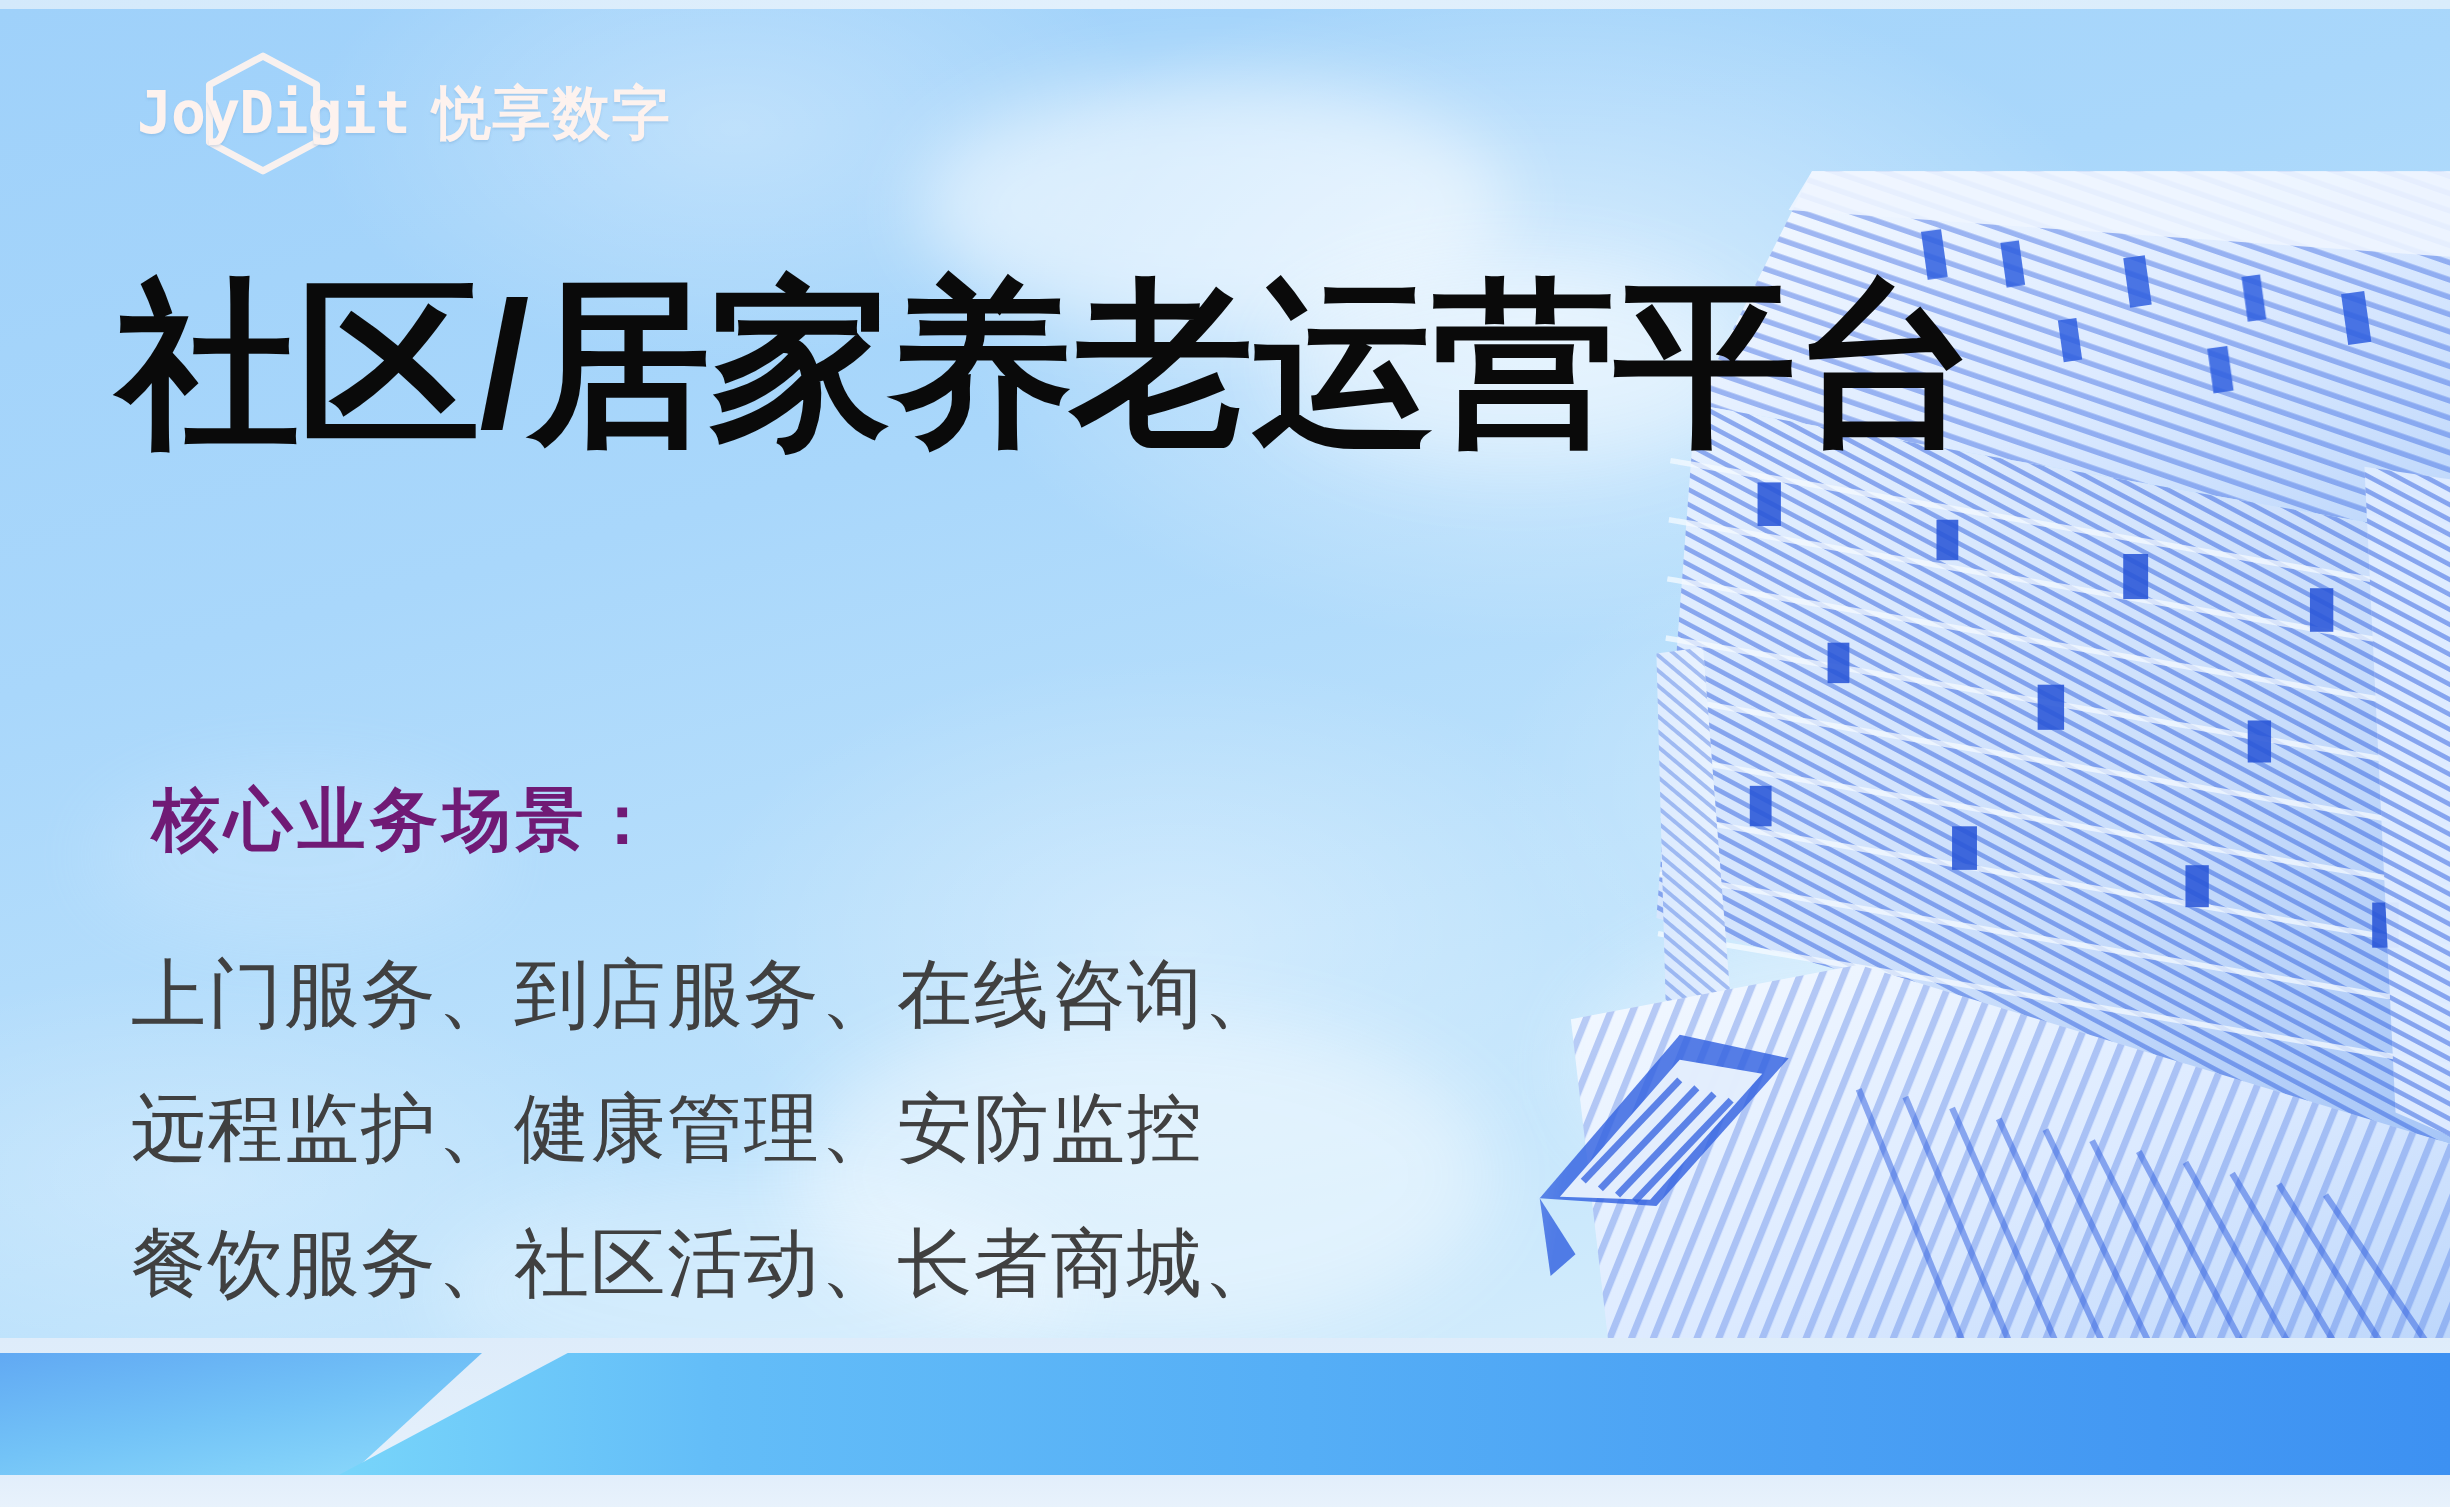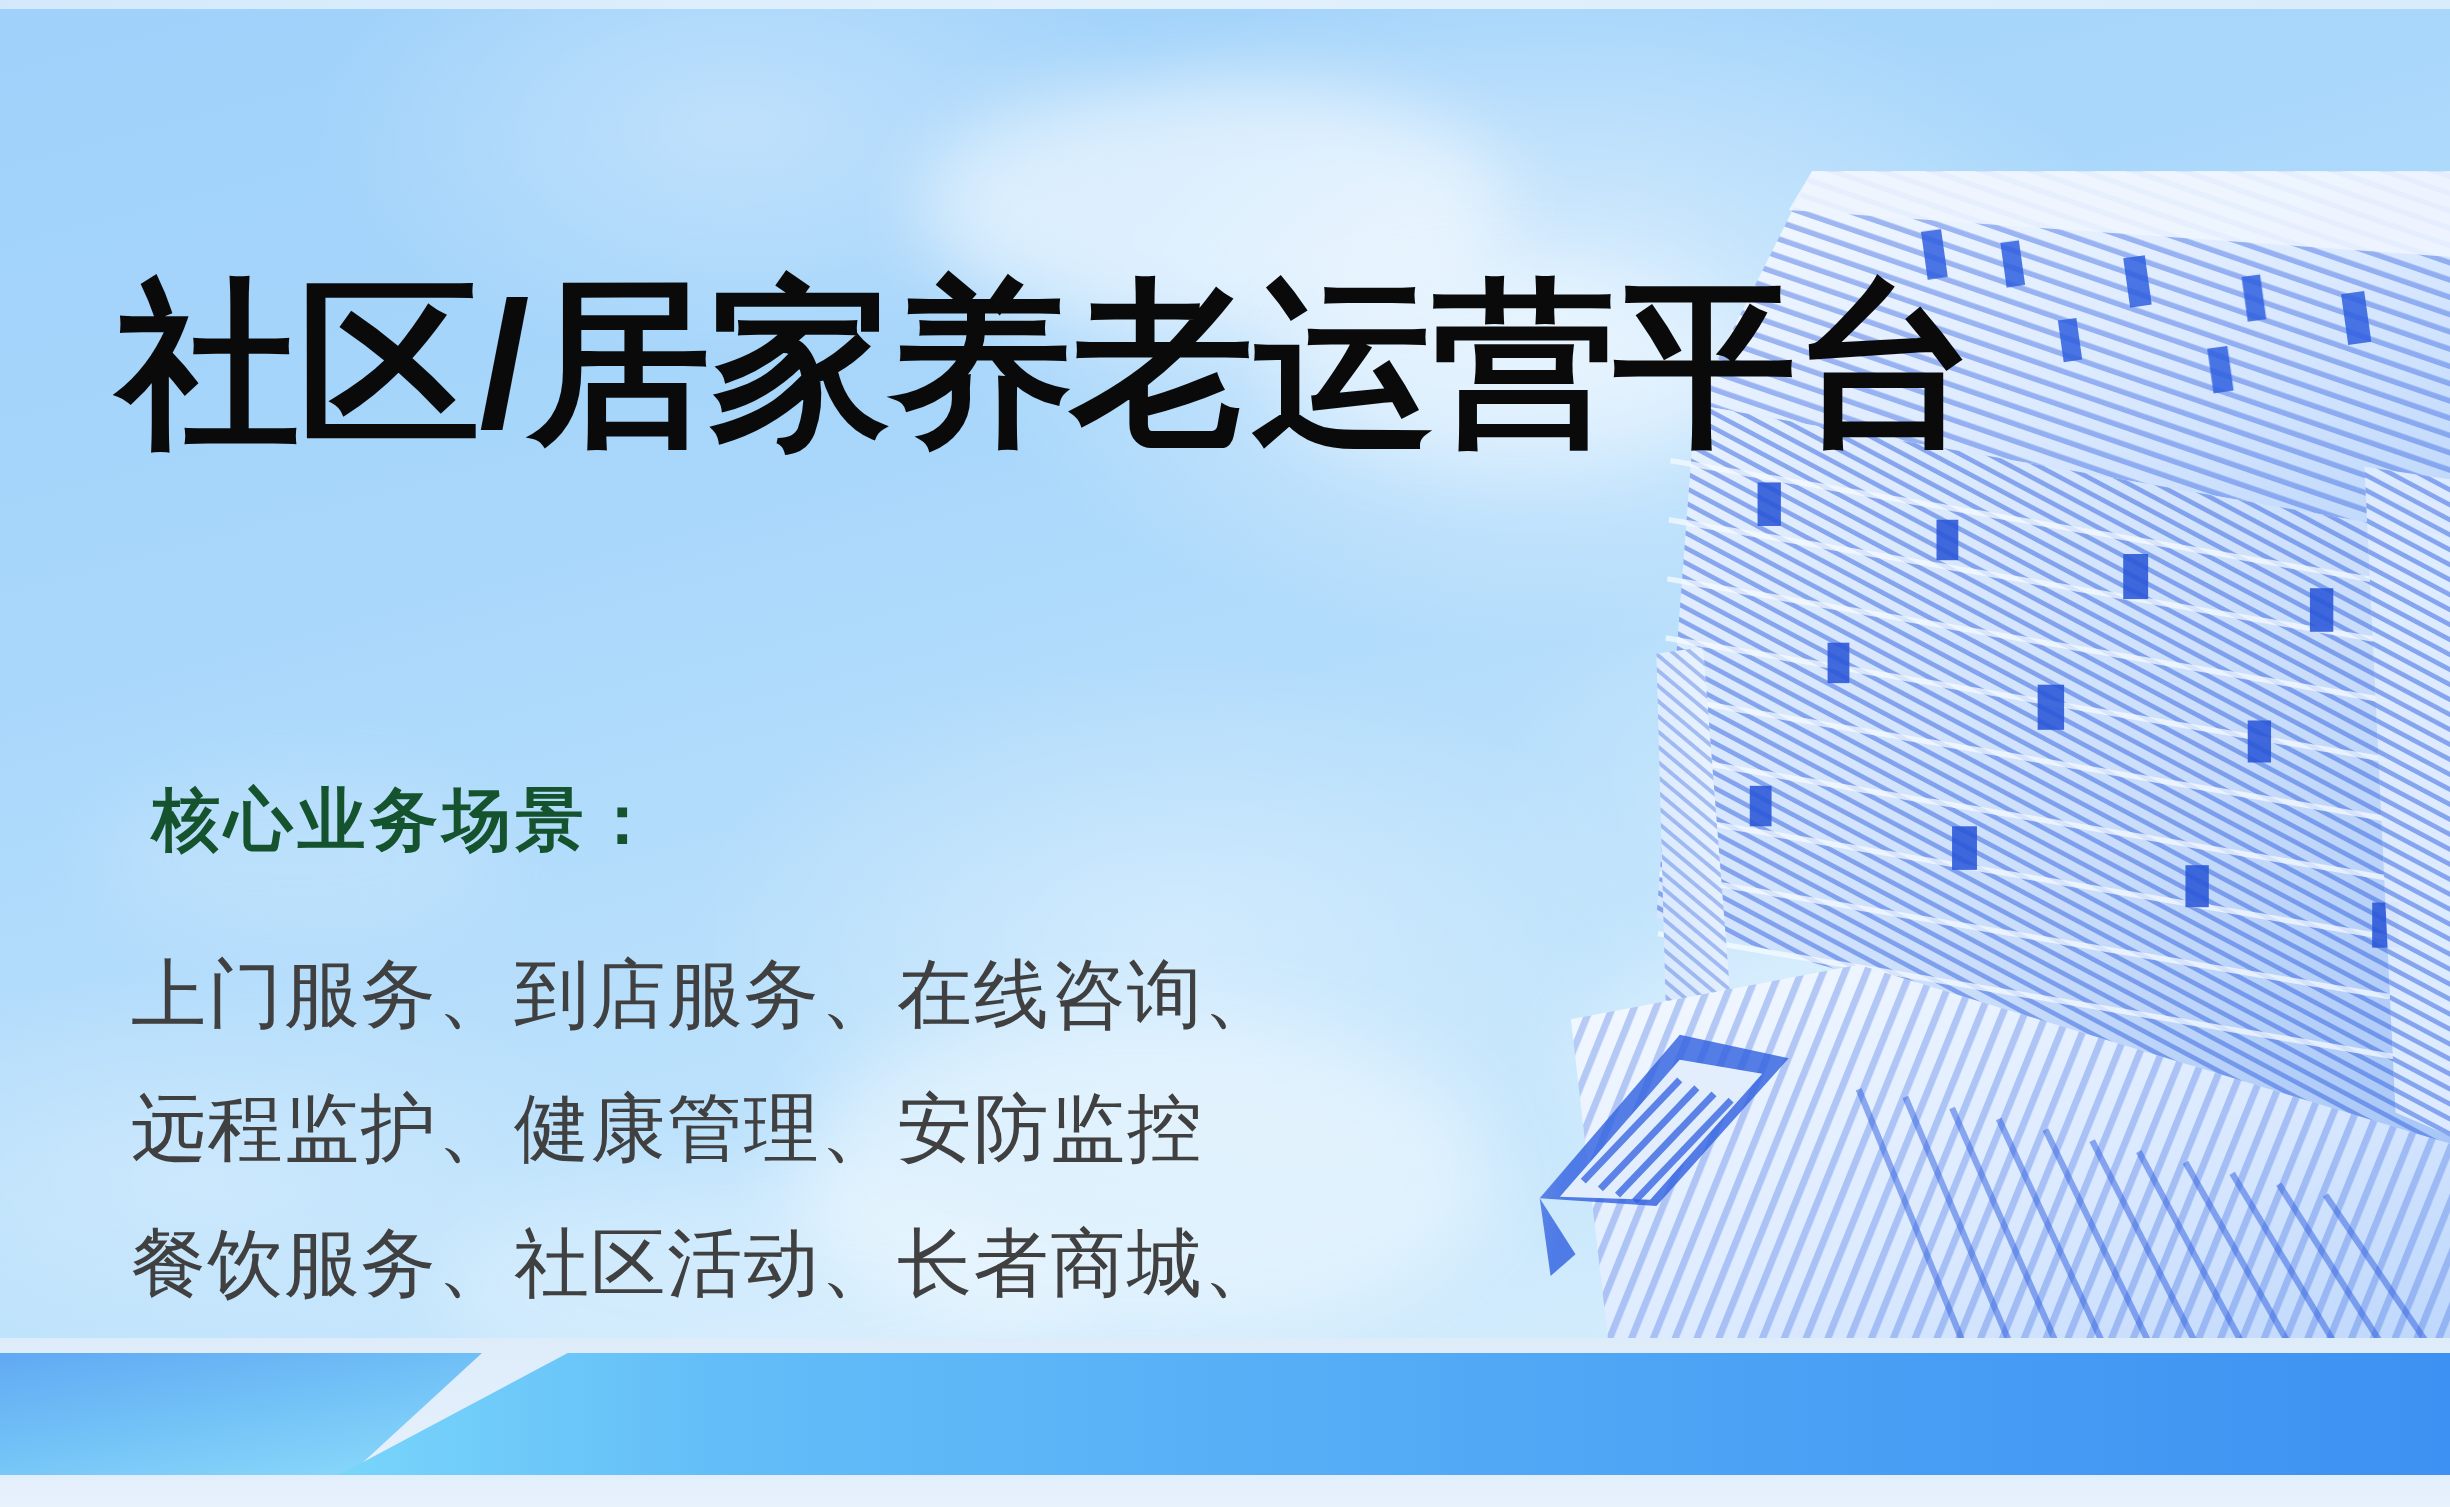--- a/index.html
+++ b/index.html
@@ -107,21 +107,21 @@
     transform:scaleX(1.02);
     transform-origin:left center;
   }
 
   
   .section-heading {
     position:absolute; left:152px; top:782px;
     z-index:40;
     font-size:68px;
     font-weight:bold;
-    color:#14532d;
+    color:#701a75;
     letter-spacing:4.7px;
     line-height:1.1;
     white-space:nowrap;
     text-align:center;
   }
 
   
   .body-lines {
     position:absolute; left:131px; top:927px;
     z-index:40;
@@ -289,20 +289,29 @@
         </g>
       </g>
 
       <g>
         <polygon points="1210,380 1320,396 1320,1240 1250,1210" fill="#dfecff" opacity="0.95"></polygon>
         <polygon points="1210,380 1320,396 1320,1240 1250,1210" fill="url(#stripeA)"></polygon>
       </g>
     </svg>
   </div>
 
+  <div class="logo">
+    <div class="logo-hex">
+      <svg width="118" height="123" viewBox="0 0 152 158" aria-hidden="true">
+        <polygon points="76,5 145,42 145,116 76,153 7,116 7,42" fill="none" stroke="#fdf2ee" stroke-width="9" stroke-linejoin="round" opacity="0.95"></polygon>
+      </svg>
+    </div>
+    <span class="logo-word">JoyDigit</span>
+    <span class="logo-cn">悦享数字</span>
+  </div>
 
   <h1 class="main-title">社区/居家养老运营平台</h1>
 
   <h2 class="section-heading">核心业务场景：</h2>
 
   <div class="body-lines">
     <div class="body-line">上门服务、到店服务、在线咨询、</div>
     <div class="body-line">远程监护、健康管理、安防监控</div>
     <div class="body-line">餐饮服务、社区活动、长者商城、</div>
   </div>

